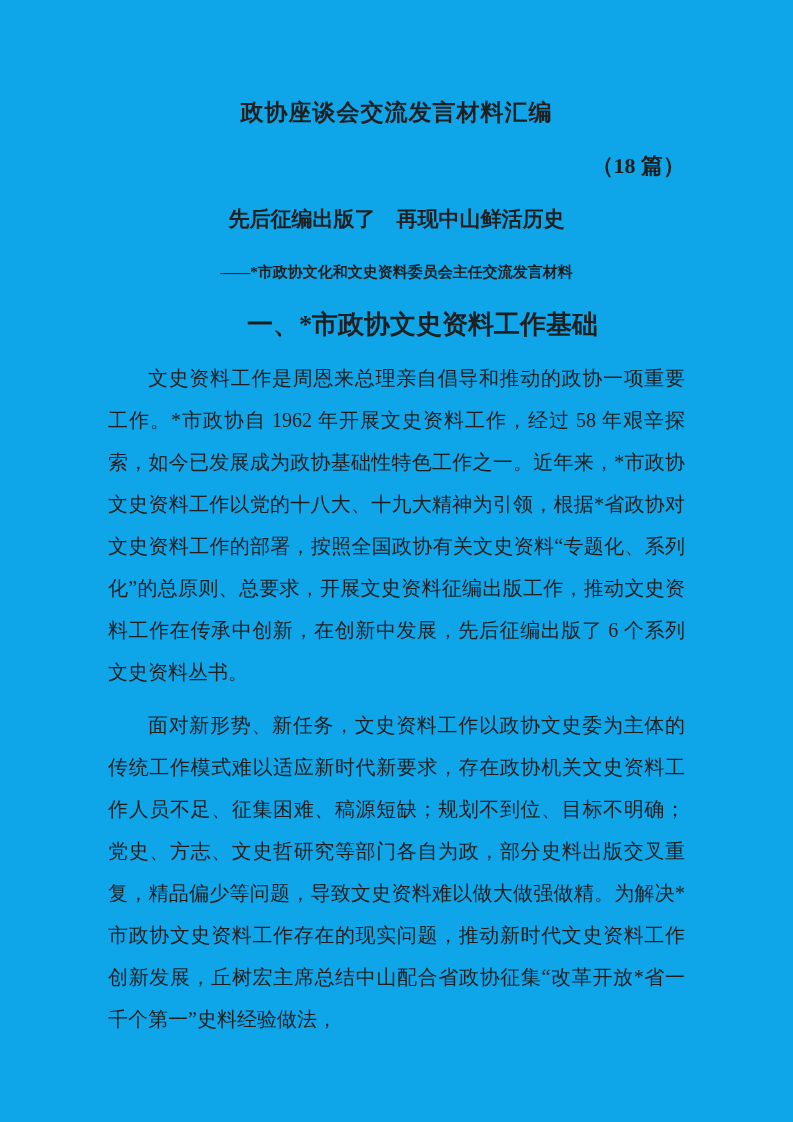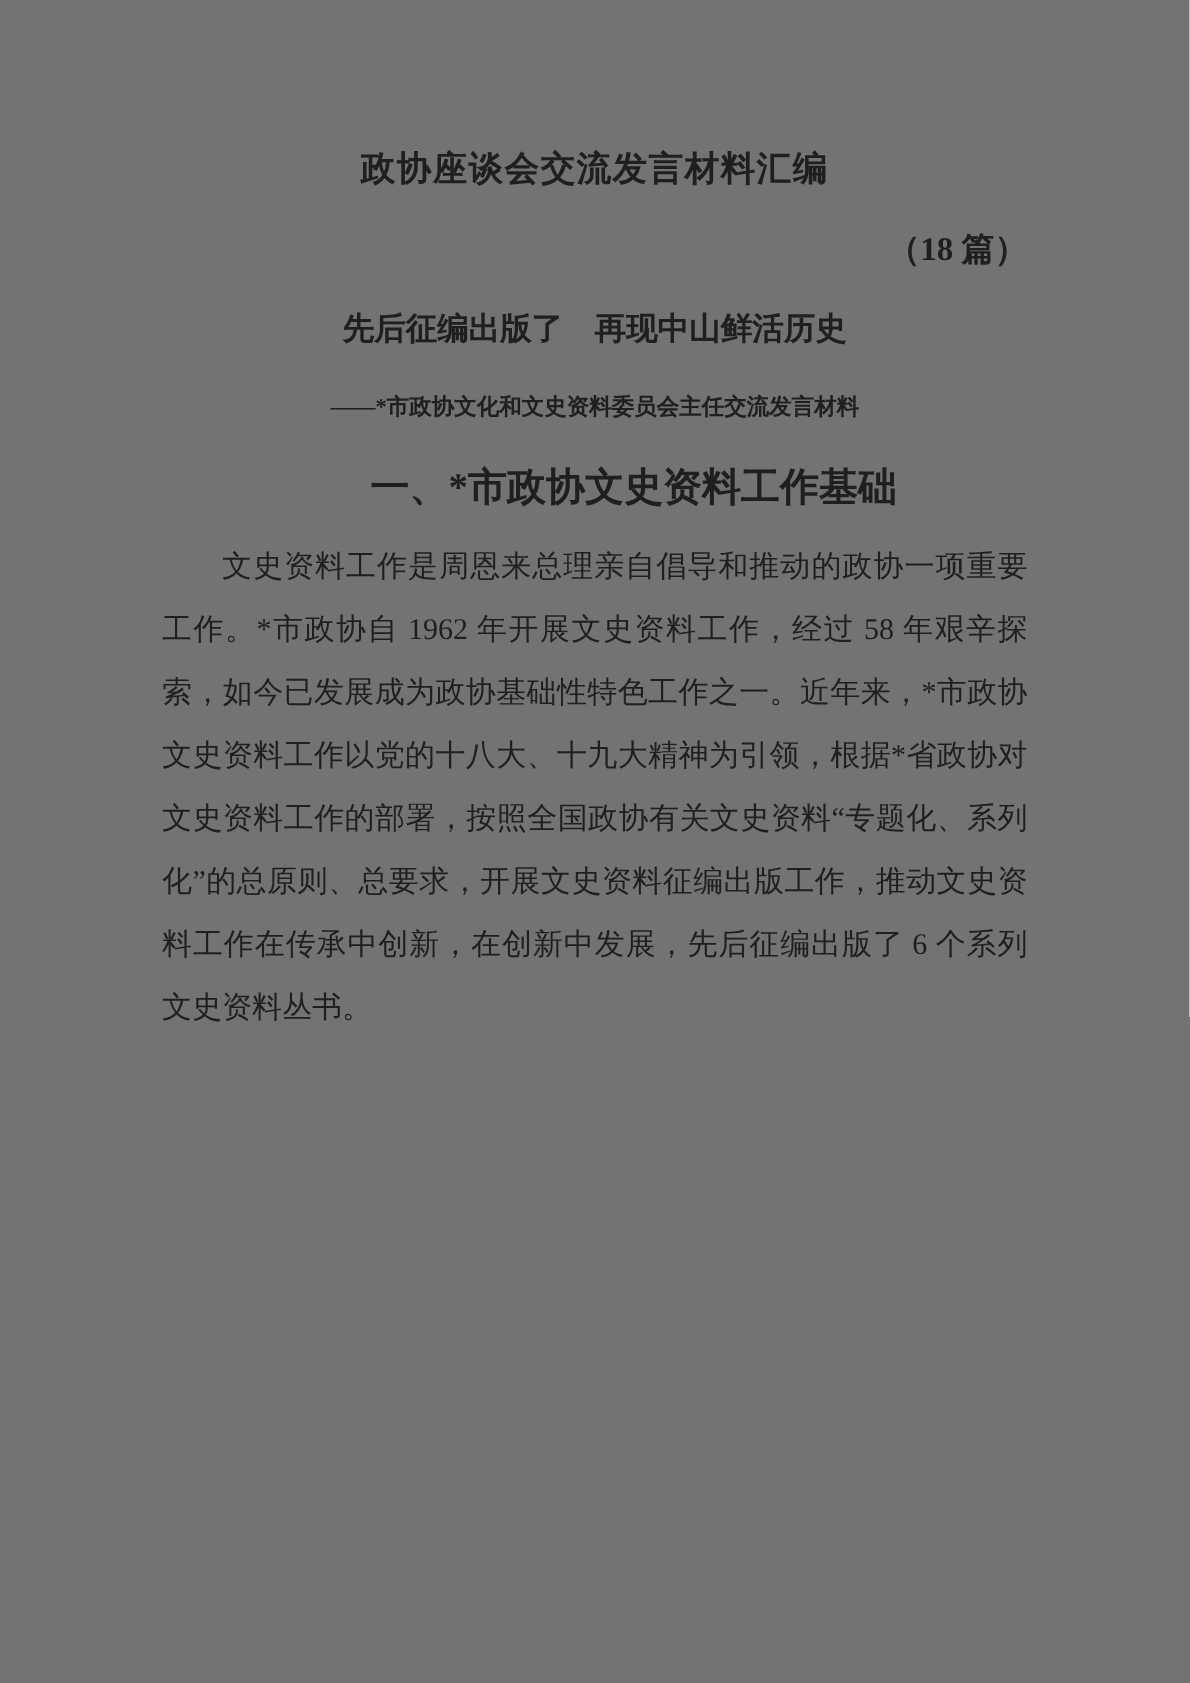--- a/index.html
+++ b/index.html
@@ -6,21 +6,21 @@
     margin: 0;
     padding: 0;
     background: #ffffff;
   }
   .page {
     position: relative;
     width: 793px;
     height: 1122px;
     box-sizing: border-box;
     padding: 92px 108px 0 108px;
-    background: #737373;
+    background: #0ea5e9;
     color: #1f1f1f;
     font-family: "Liberation Serif", "DejaVu Serif", serif;
     overflow: hidden;
   }
   .page * {
     margin: 0;
     padding: 0;
     font-weight: normal;
   }
   .doc-title {
@@ -80,14 +80,15 @@
 
   <h2 class="article-title">先后征编出版了　再现中山鲜活历史</h2>
 
   <h3 class="article-byline">——*市政协文化和文史资料委员会主任交流发言材料</h3>
 
   <h4 class="section-heading">一、*市政协文史资料工作基础</h4>
 
   <p class="body-paragraph">文史资料工作是周恩来总理亲自倡导和推动的政协一项重要工作。*市政协自 1962 年开展文史资料工作，经过 58 年艰辛探索，如今已发展成为政协基础性特色工作之一。近年来，*市政协文史资料工作以党的十八大、十九大精神为引领，根据*省政协对文史资料工作的部署，按照全国政协有关文史资料“专题化、系列化”的总原则、总要求，开展文史资料征编出版工作，推动文史资料工作在传承中创新，在创新中发展，先后征编出版了 6 个系列文史资料丛书。</p>
 
 
+  <p class="body-paragraph">面对新形势、新任务，文史资料工作以政协文史委为主体的传统工作模式难以适应新时代新要求，存在政协机关文史资料工作人员不足、征集困难、稿源短缺；规划不到位、目标不明确；党史、方志、文史哲研究等部门各自为政，部分史料出版交叉重复，精品偏少等问题，导致文史资料难以做大做强做精。为解决*市政协文史资料工作存在的现实问题，推动新时代文史资料工作创新发展，丘树宏主席总结中山配合省政协征集“改革开放*省一千个第一”史料经验做法，</p>
 
 </div>
 
 </body></html>

